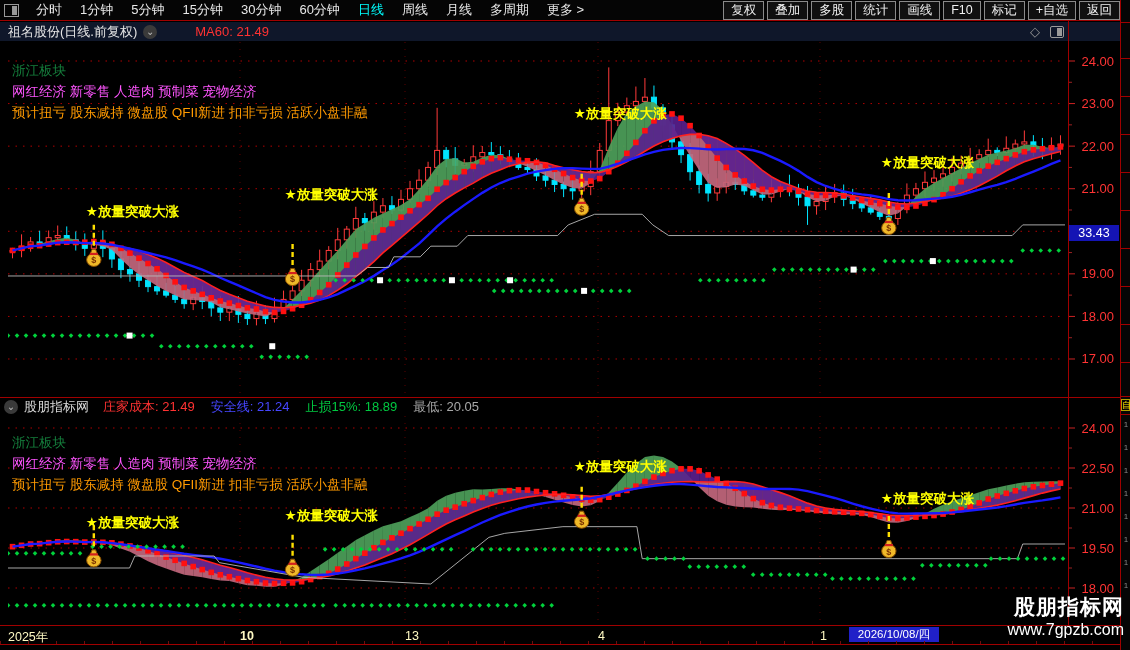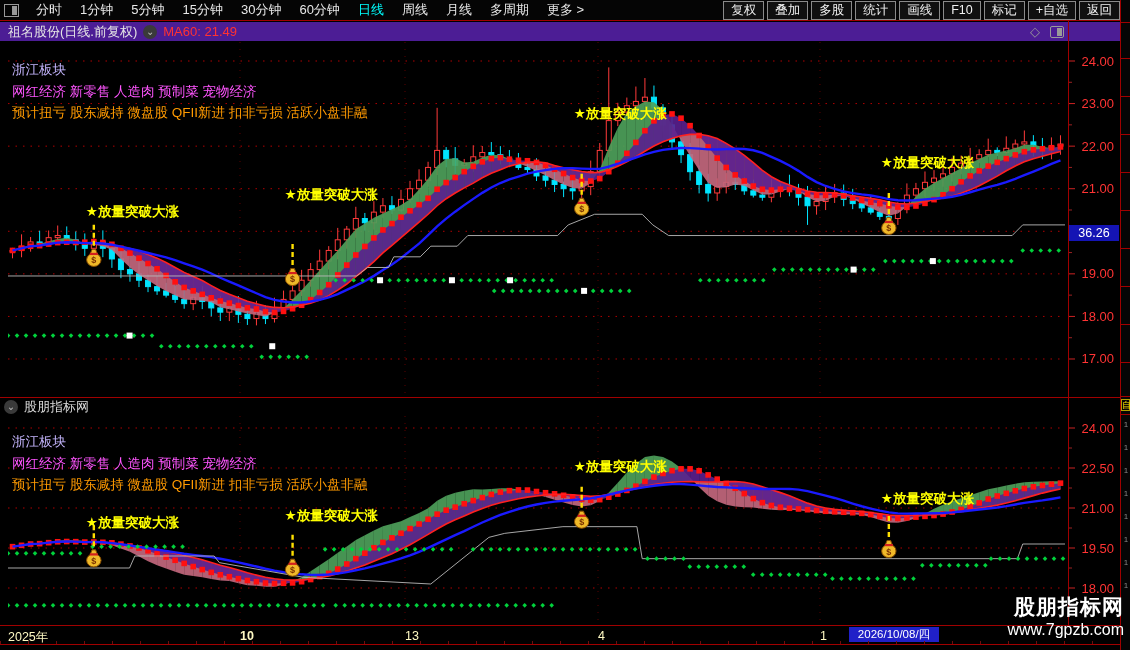--- a/index.html
+++ b/index.html
@@ -14,34 +14,34 @@
   #win-icon{width:15px;height:13px;border:1px solid #999;margin:0 8px 0 4px;position:relative;}
   #win-icon::after{content:"";position:absolute;right:1px;top:1px;bottom:1px;width:5px;background:#999;}
   .menu-item{color:#e8e8e8;margin:0 9px;white-space:nowrap;cursor:default;}
   .menu-item.active{color:#00ffff;}
   #menu-right{margin-left:auto;display:flex;align-items:center;padding-right:10px;}
   .menu-btn{color:#f0f0f0;border:1px solid #8a8a8a;background:#101010;padding:0px 7px;
             margin-left:3px;font-size:12.5px;line-height:17px;white-space:nowrap;}
 
   
   #titlebar{position:absolute;left:0;top:22px;width:1120px;height:19px;display:flex;
-            align-items:center;font-size:13px;background:#4c1d95;}
+            align-items:center;font-size:13px;background:#0f172a;}
   #stock-title{color:#e5e5e5;margin-left:8px;}
   .chev-icon{display:inline-flex;align-items:center;justify-content:center;width:14px;height:14px;
              border-radius:50%;background:#3a3a3a;color:#bbb;font-size:10px;margin:0 6px;line-height:1;}
-  #ma-label{color:#ff3232;}
+  #ma-label{color:#ff3232;margin-left:32px;}
   #title-icons{margin-left:auto;display:flex;align-items:center;color:#9a9a9a;}
   #diamond-icon{font-size:13px;margin-right:10px;}
   #pane-icon{width:14px;height:12px;border:1px solid #9a9a9a;border-radius:2px;position:relative;margin-right:56px;}
   #pane-icon::after{content:"";position:absolute;right:1px;top:1px;bottom:1px;width:5px;background:#9a9a9a;}
 
   
   .anno{position:absolute;font-size:13.5px;line-height:21px;white-space:nowrap;z-index:20;
         text-shadow:1px 1px 0 #000;pointer-events:none;}
-  .anno .l1{color:#c4b5fd;font-family:Liberation Mono, monospace;}
+  .anno .l1{color:#15803d;}
   .anno .l2{color:#ff55ff;}
   .anno .l3{color:#ff9a00;}
 
   
   #indheader{position:absolute;left:0;top:398px;width:1068px;height:17px;display:flex;
              align-items:center;font-size:13px;background:#000;white-space:nowrap;}
   #ind-name{color:#d8d8d8;margin-right:14px;}
   .stat{margin-right:16px;}
 
   
@@ -901,25 +901,26 @@
       </g>
       <text x="880.8333333333334" y="125.17039999999992" fill="#ffff00" font-size="13.5" font-weight="bold">★放量突破大涨</text>
     </svg>
 
   <div class="anno" style="left:12px;top:60px;">
     <div class="l1">浙江板块</div>
     <div class="l2">网红经济 新零售 人造肉 预制菜 宠物经济</div>
     <div class="l3">预计扭亏 股东减持 微盘股 QFII新进 扣非亏损 活跃小盘非融</div>
   </div>
 
-  <div id="price-badge">36.26</div>
+  <div id="price-badge">33.43</div>
 
   <div id="indheader">
     <span class="chev-icon" style="margin-left:4px">⌄</span>
     <span id="ind-name">股朋指标网</span>
+    <span id="ind-stats"><span class="stat" style="color: rgb(255, 50, 50);">庄家成本: 21.49</span><span class="stat" style="color: rgb(70, 70, 255);">安全线: 21.24</span><span class="stat" style="color: rgb(0, 200, 64);">止损15%: 18.89</span><span class="stat" style="color: rgb(168, 168, 168);">最低: 20.05</span></span>
   </div>
 
   <svg id="svg-bot" class="chart-svg" style="top:416px" width="1130" height="209">
       <defs>
         <clipPath id="svg-bot-clip">
           <rect x="8" y="0" width="1060" height="209"></rect>
         </clipPath>
       </defs>
       <line x1="8" y1="12" x2="1065" y2="12" stroke="#b00000" stroke-width="1" stroke-dasharray="1.5,6"></line>
       <line x1="1068" y1="12" x2="1075" y2="12" stroke="#cc2222" stroke-width="1"></line>

